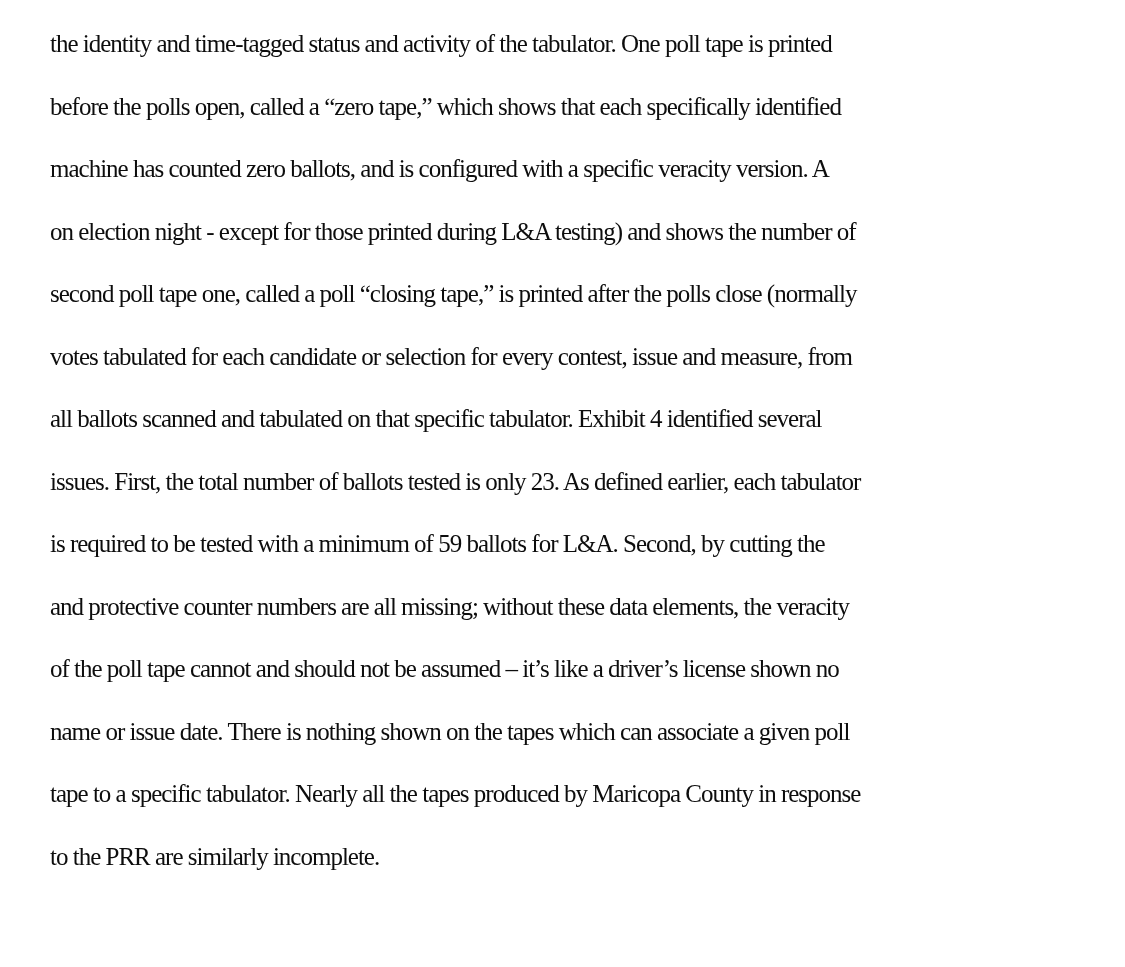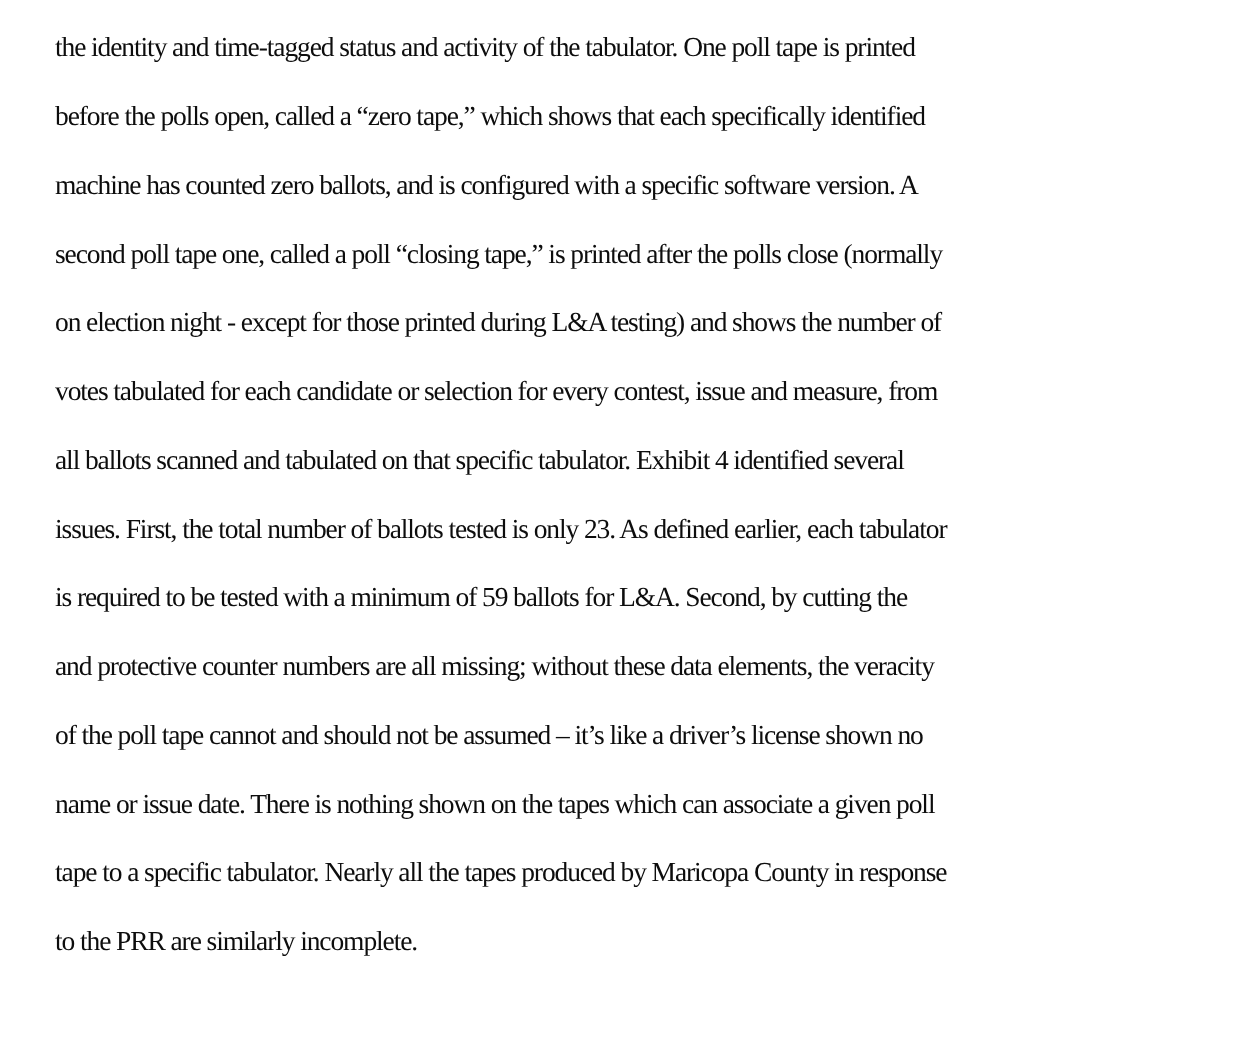--- a/index.html
+++ b/index.html
@@ -32,23 +32,23 @@
     font-weight: normal;
   }
 </style>
 </head>
 <body>
 
 <div class="page">
   <div class="para">
     <div class="line">the identity and time-tagged status and activity of the tabulator. One poll tape is printed</div>
     <div class="line">before the polls open, called a “zero tape,” which shows that each specifically identified</div>
-    <div class="line">machine has counted zero ballots, and is configured with a specific software version. A</div>
+    <div class="line">machine has counted zero ballots, and is configured with a specific veracity version. A</div>
+    <div class="line">on election night - except for those printed during L&amp;A testing) and shows the number of</div>
     <div class="line">second poll tape one, called a poll “closing tape,” is printed after the polls close (normally</div>
-    <div class="line">on election night - except for those printed during L&amp;A testing) and shows the number of</div>
     <div class="line">votes tabulated for each candidate or selection for every contest, issue and measure, from</div>
     <div class="line"><span>all ballots scanned and tabulated on that specific tabulator. </span><span class="bold">Exhibit 4</span><span> identified several</span></div>
     <div class="line">issues. First, the total number of ballots tested is only 23. As defined earlier, each tabulator</div>
     <div class="line">is required to be tested with a minimum of 59 ballots for L&amp;A. Second, by cutting the</div>
     <div class="line">and protective counter numbers are all missing; without these data elements, the veracity</div>
     <div class="line">of the poll tape cannot and should not be assumed – it’s like a driver’s license shown no</div>
     <div class="line">name or issue date. There is nothing shown on the tapes which can associate a given poll</div>
     <div class="line">tape to a specific tabulator. Nearly all the tapes produced by Maricopa County in response</div>
     <div class="line">to the PRR are similarly incomplete.</div>
   </div>

